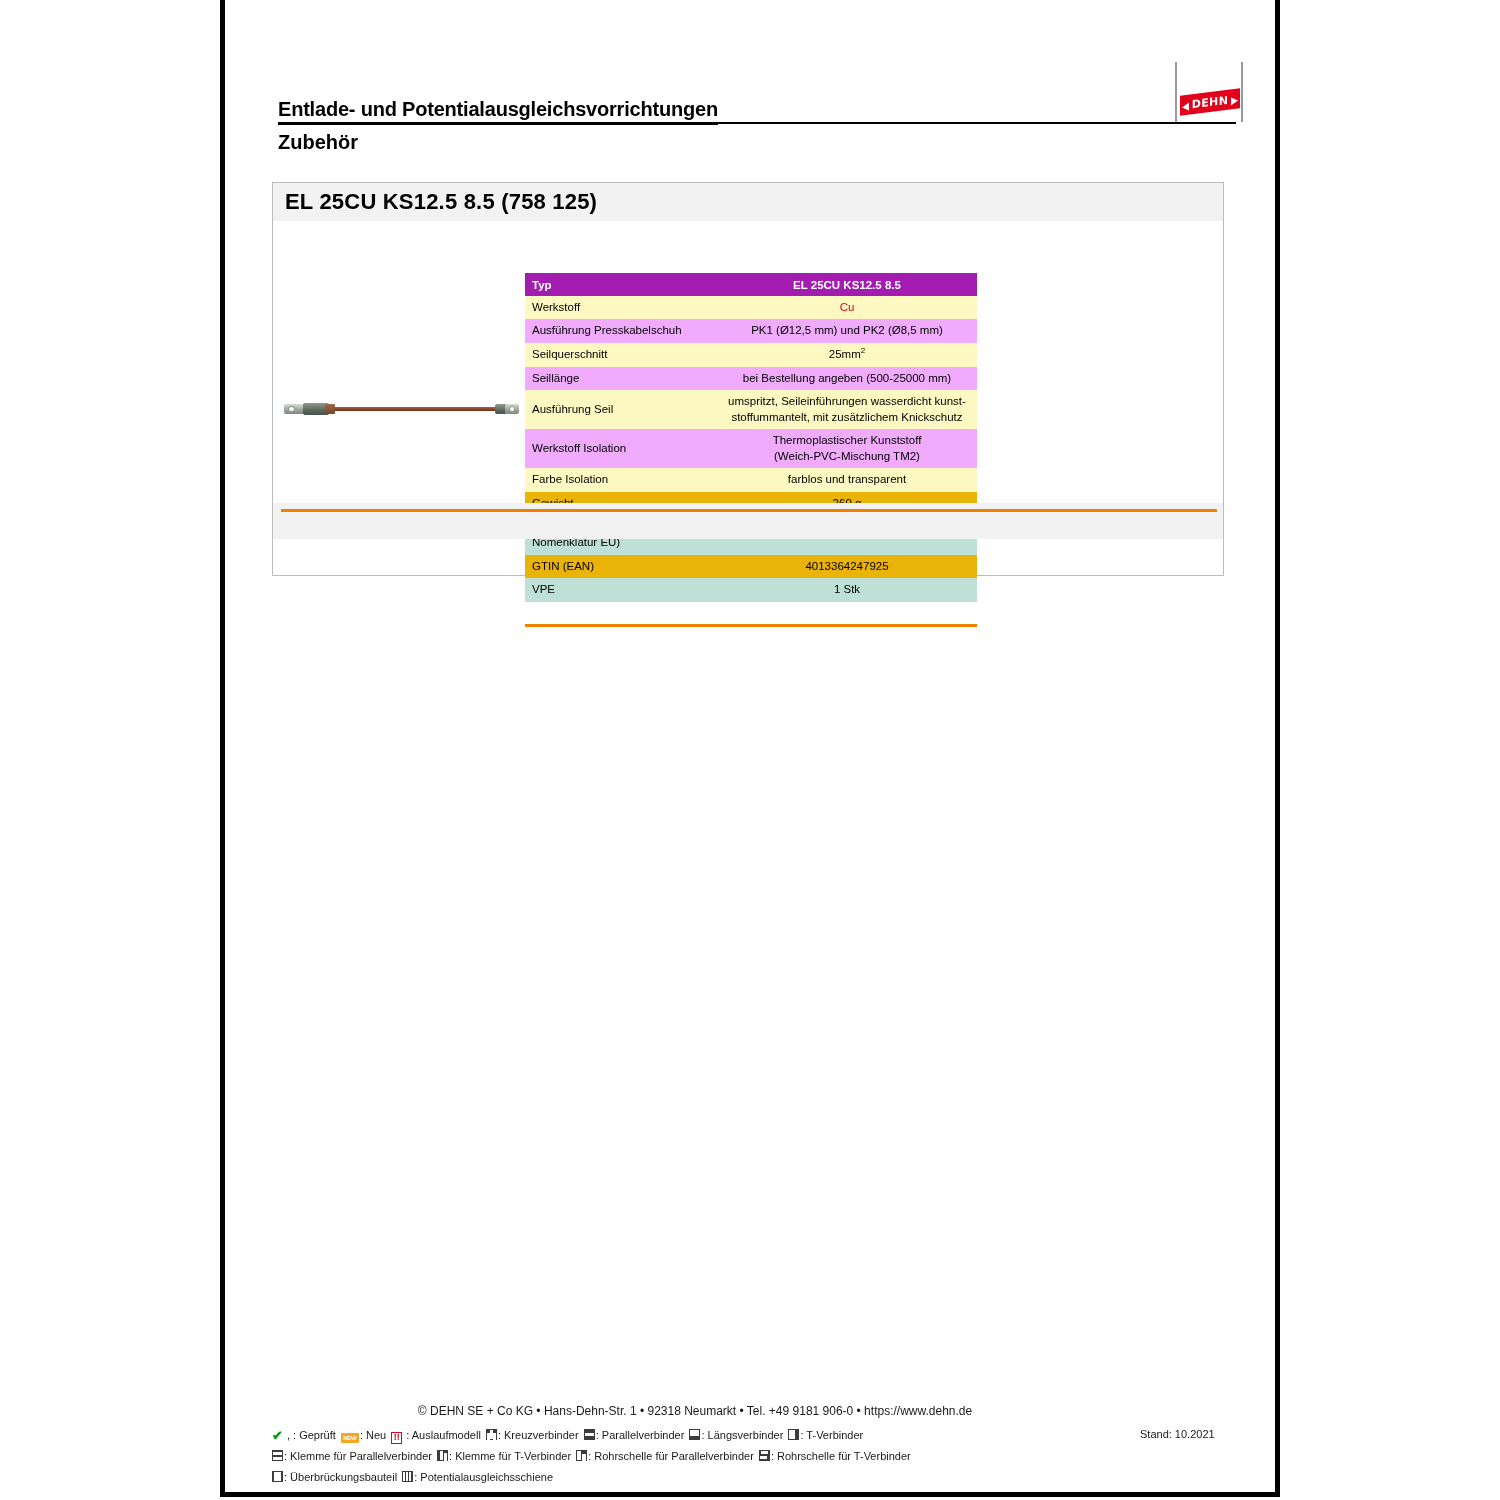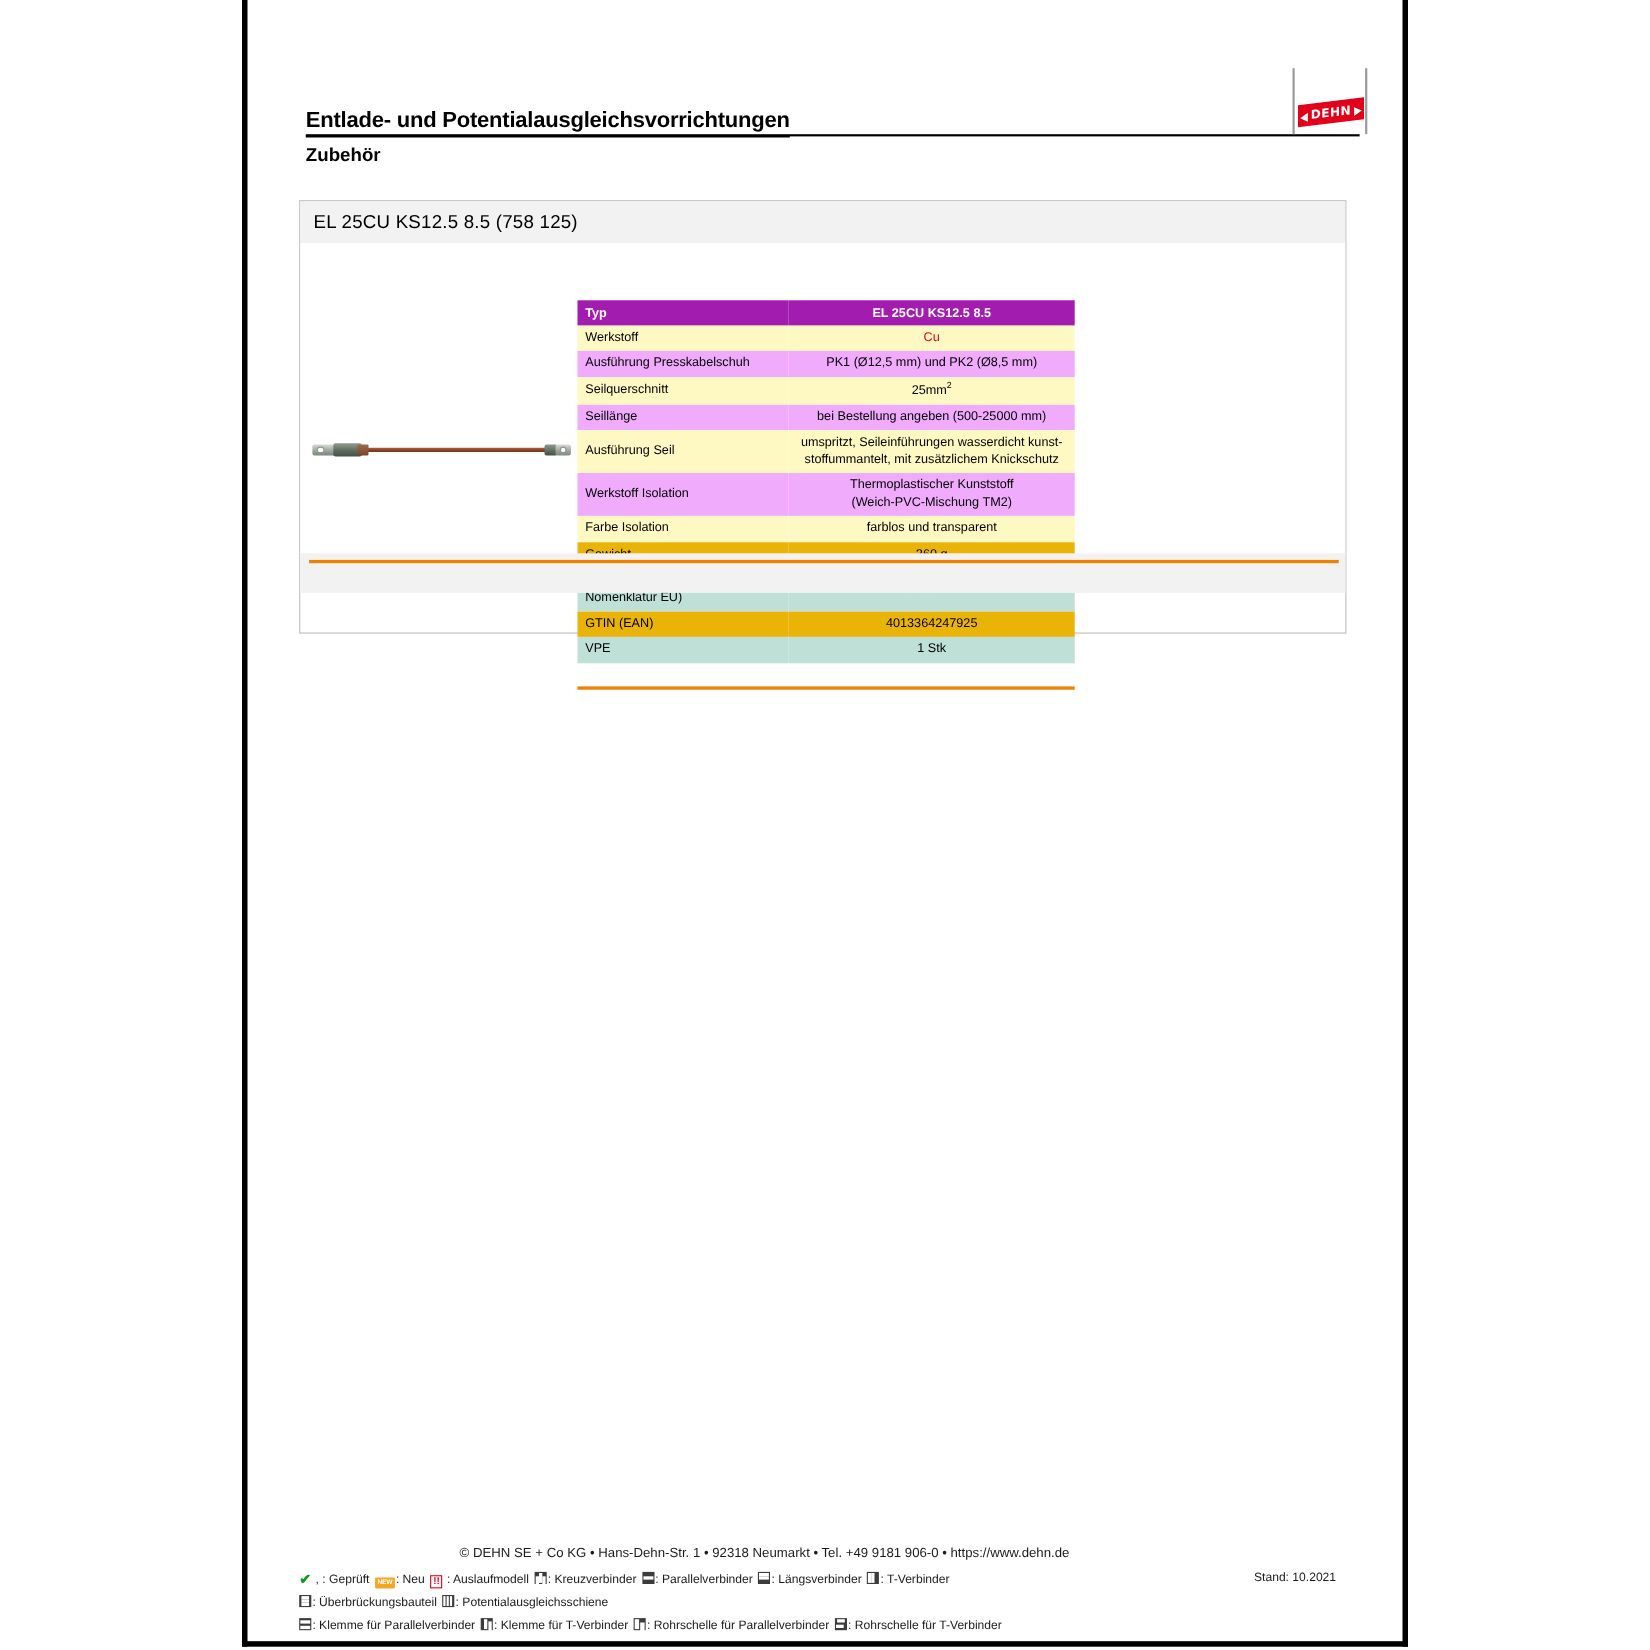--- a/index.html
+++ b/index.html
@@ -46,21 +46,21 @@
     font-size: 20px;
     font-weight: bold;
     color: #000000;
     letter-spacing: -0.2px;
     white-space: nowrap;
     display: inline-block;
     border-bottom: 2px solid #000000;
     padding-bottom: 2px;
   }
   .header-title-2 {
-    font-size: 17px;
+    font-size: 20px;
     font-weight: bold;
     color: #000000;
     margin-top: 6px;
     white-space: nowrap;
   }
   .header-rule {
     position: absolute;
     left: 278px;
     top: 122px;
     width: 958px;
@@ -121,22 +121,22 @@
   }
   .card-header {
     height: 38px;
     background: #f2f2f2;
     display: flex;
     align-items: center;
     padding-left: 12px;
     box-sizing: border-box;
   }
   .card-header-title {
-    font-size: 17px;
-    font-weight: normal;
+    font-size: 22px;
+    font-weight: bold;
     color: #000000;
     letter-spacing: 0.2px;
   }
   .card-body {
     position: relative;
     height: 318px;
     background: #ffffff;
   }
   .card-footer-strip {
     position: absolute;
@@ -504,27 +504,27 @@
       <span class="legend-item"><span class="ic ic-check">✔</span><span>, : Geprüft</span></span>
       <span class="legend-item"><span class="ic ic-new">NEW</span><span>: Neu</span></span>
       <span class="legend-item"><span class="ic ic-eol">!!</span><span>: Auslaufmodell</span></span>
       <span class="legend-item"><span class="ic ic-sq ic-cross"></span><span>: Kreuzverbinder</span></span>
       <span class="legend-item"><span class="ic ic-sq ic-par"></span><span>: Parallelverbinder</span></span>
       <span class="legend-item"><span class="ic ic-sq ic-lng"></span><span>: Längsverbinder</span></span>
       <span class="legend-item"><span class="ic ic-sq ic-tee"></span><span>: T-Verbinder</span></span>
     </div>
 
     <div class="legend-row">
-      <span class="legend-item"><span class="ic ic-sq ic-ueber"></span><span>: Überbrückungsbauteil</span></span>
-      <span class="legend-item"><span class="ic ic-sq ic-pas"></span><span>: Potentialausgleichsschiene</span></span>
-    </div>
-
-    <div class="legend-row">
       <span class="legend-item"><span class="ic ic-sq ic-klp"></span><span>: Klemme für Parallelverbinder</span></span>
       <span class="legend-item"><span class="ic ic-sq ic-klt"></span><span>: Klemme für T-Verbinder</span></span>
       <span class="legend-item"><span class="ic ic-sq ic-rohrp"></span><span>: Rohrschelle für Parallelverbinder</span></span>
       <span class="legend-item"><span class="ic ic-sq ic-rohrt"></span><span>: Rohrschelle für T-Verbinder</span></span>
     </div>
 
+    <div class="legend-row">
+      <span class="legend-item"><span class="ic ic-sq ic-ueber"></span><span>: Überbrückungsbauteil</span></span>
+      <span class="legend-item"><span class="ic ic-sq ic-pas"></span><span>: Potentialausgleichsschiene</span></span>
+    </div>
+
   </div>
 </div>
 
 <div class="footer-stand">Stand: 10.2021</div>
 
 </body></html>

